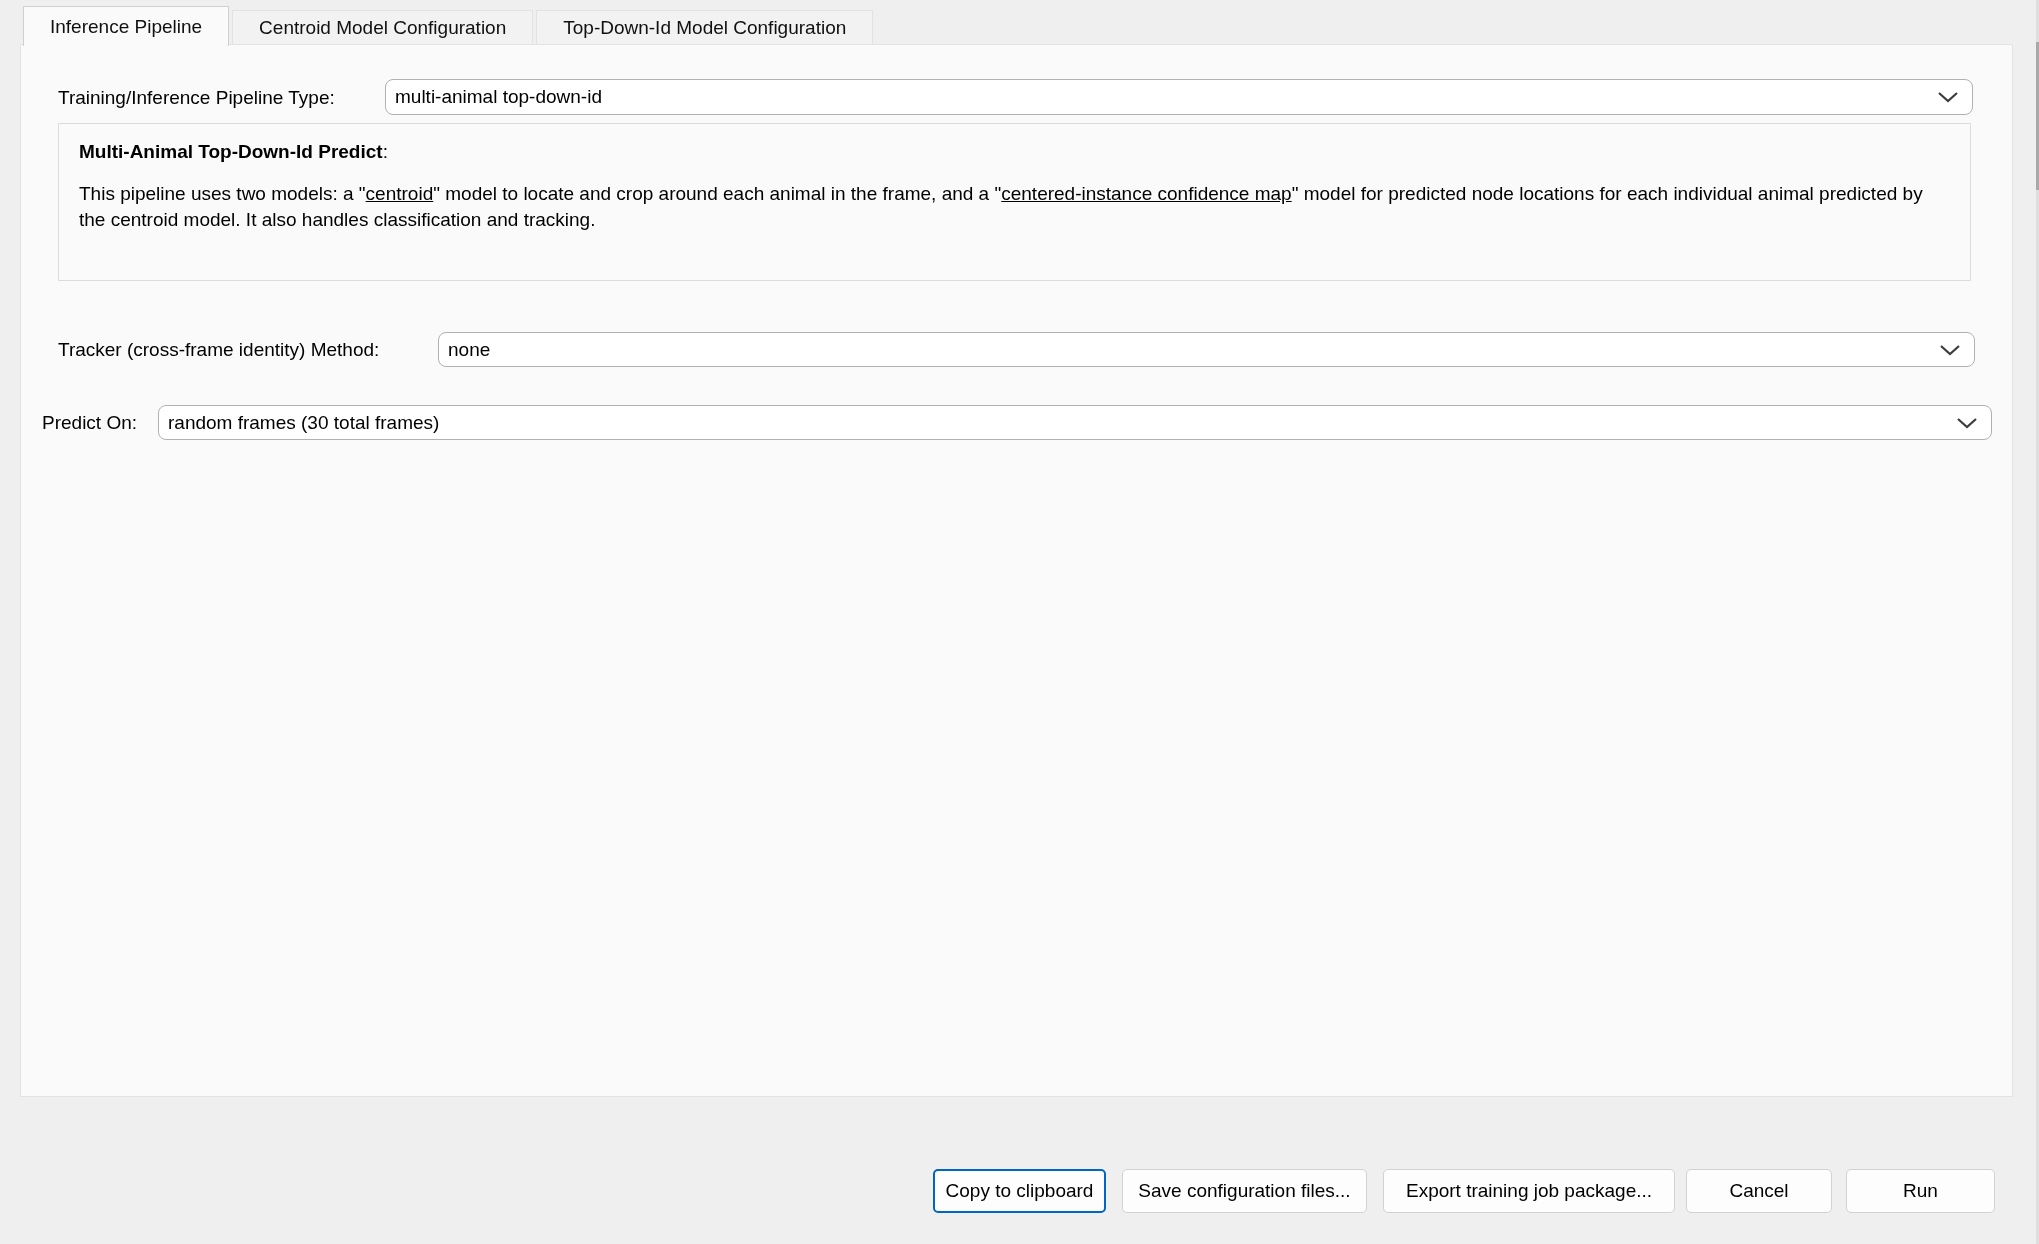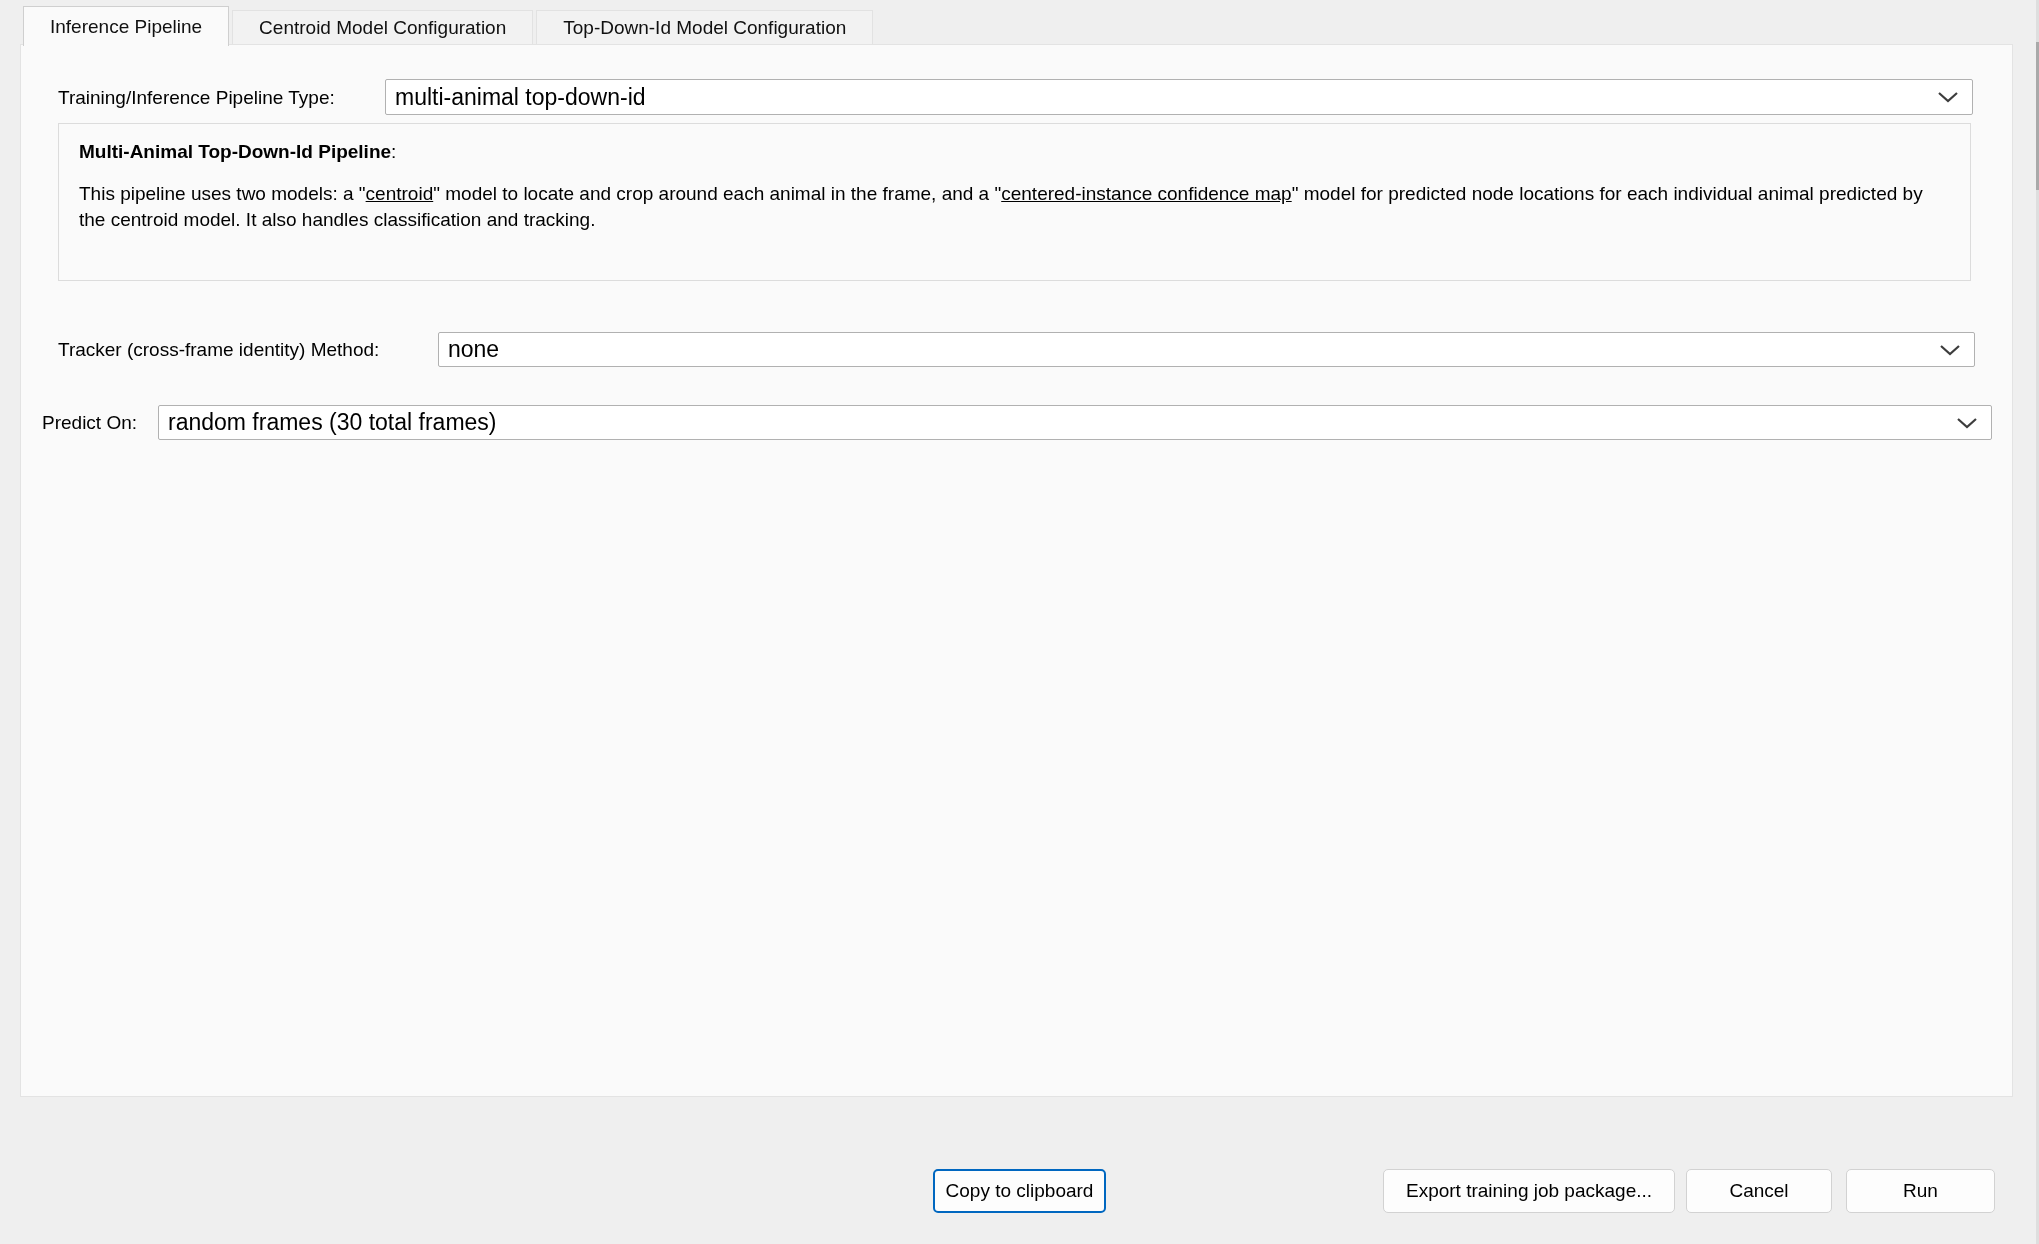--- a/index.html
+++ b/index.html
@@ -47,25 +47,25 @@
   }
   .formlabel {
     position:absolute;
     font-size:19px; color:#000;
     z-index:2; white-space:nowrap;
   }
   .combo {
     position:absolute;
     background:#ffffff;
     border:1px solid #b1b1b1;
-    border-radius:2px;
+    border-radius:8px;
     box-sizing:border-box;
     display:flex; align-items:center;
     padding:0 44px 0 9px;
-    font-size:23px; color:#000;
+    font-size:19px; color:#000;
     z-index:2;
     cursor:default;
   }
   .combo .chevron {
     position:absolute; right:13px; top:50%;
     transform:translateY(-50%);
     width:22px; height:12px;
     display:flex; align-items:center; justify-content:center;
   }
   .descbox {
@@ -132,21 +132,21 @@
   <div class="combo" style="left:385px; top:79px; width:1588px; height:36px;">
     <span>multi-animal top-down-id</span>
     <span class="chevron">
       <svg width="22" height="12" viewBox="0 0 22 12">
           <path d="M2 2 L11 10 L20 2" fill="none" stroke="#3d3d3d" stroke-width="2.2"></path>
         </svg>
     </span>
   </div>
 
   <div class="descbox">
-    <div class="desc-title-line"><span class="bold">Multi-Animal Top-Down-Id Pipeline</span><span>:</span></div>
+    <div class="desc-title-line"><span class="bold">Multi-Animal Top-Down-Id Predict</span><span>:</span></div>
     <div class="desc-body"><span>This pipeline uses two models: a "</span><a class="desc-link">centroid</a><span>" model to locate and crop around each animal in the frame, and a "</span><a class="desc-link">centered-instance confidence map</a><span>" model for predicted node locations for each individual animal predicted by the centroid model. It also handles classification and tracking.</span></div>
   </div>
 
   <div class="formlabel" style="left:58px; top:339px;">Tracker (cross-frame identity) Method:</div>
   <div class="combo" style="left:438px; top:332px; width:1537px; height:35px;">
     <span>none</span>
     <span class="chevron">
       <svg width="22" height="12" viewBox="0 0 22 12">
           <path d="M2 2 L11 10 L20 2" fill="none" stroke="#3d3d3d" stroke-width="2.2"></path>
         </svg>
@@ -157,20 +157,21 @@
   <div class="combo" style="left:158px; top:405px; width:1834px; height:35px;">
     <span>random frames (30 total frames)</span>
     <span class="chevron">
       <svg width="22" height="12" viewBox="0 0 22 12">
           <path d="M2 2 L11 10 L20 2" fill="none" stroke="#3d3d3d" stroke-width="2.2"></path>
         </svg>
     </span>
   </div>
 
   <button class="btn focused" style="left:933px; width:173px;">Copy to clipboard</button>
+  <button class="btn" style="left:1122px; width:245px;">Save configuration files...</button>
   <button class="btn" style="left:1383px; width:292px;">Export training job package...</button>
   <button class="btn" style="left:1686px; width:146px;">Cancel</button>
   <button class="btn" style="left:1846px; width:149px;">Run</button>
 
   <div class="right-track"></div>
   <div class="right-thumb"></div>
 
 </div>
 
 </body></html>

